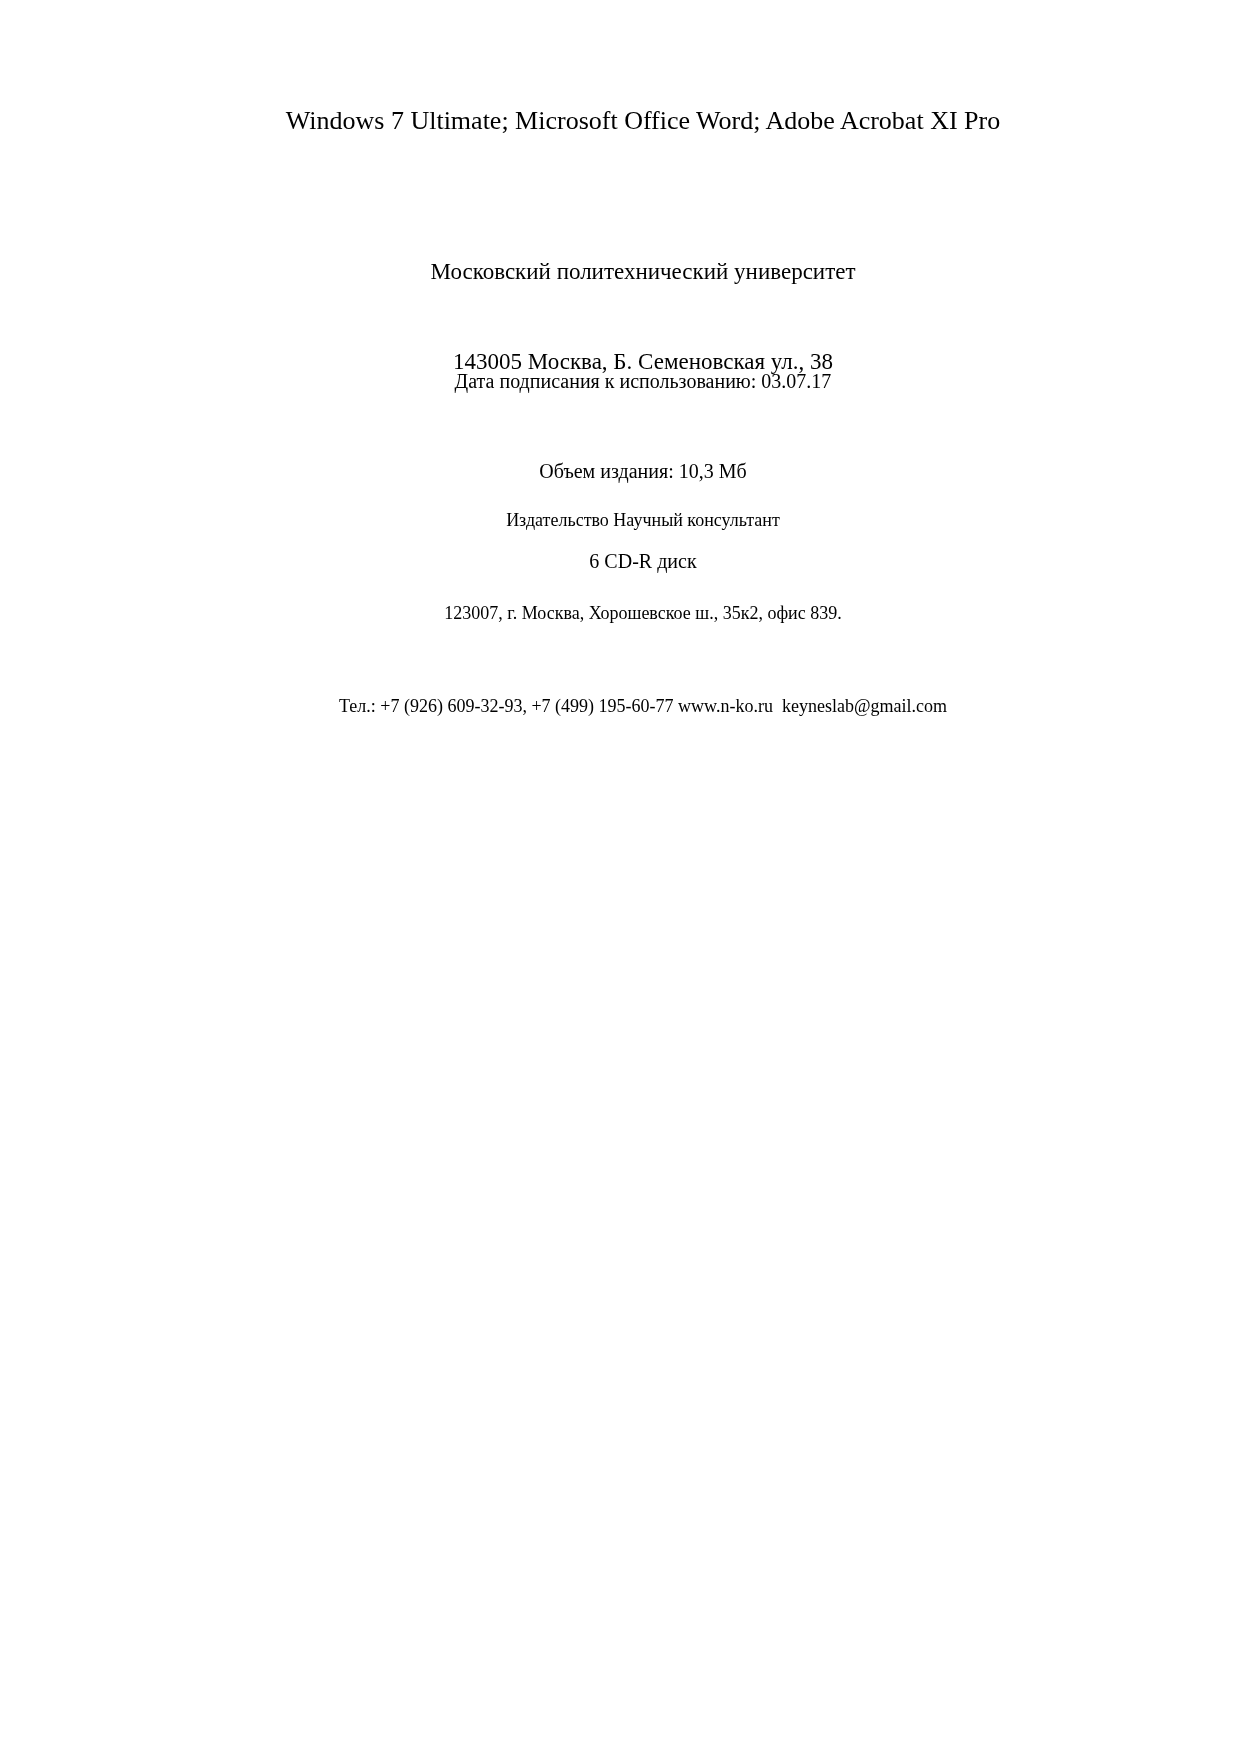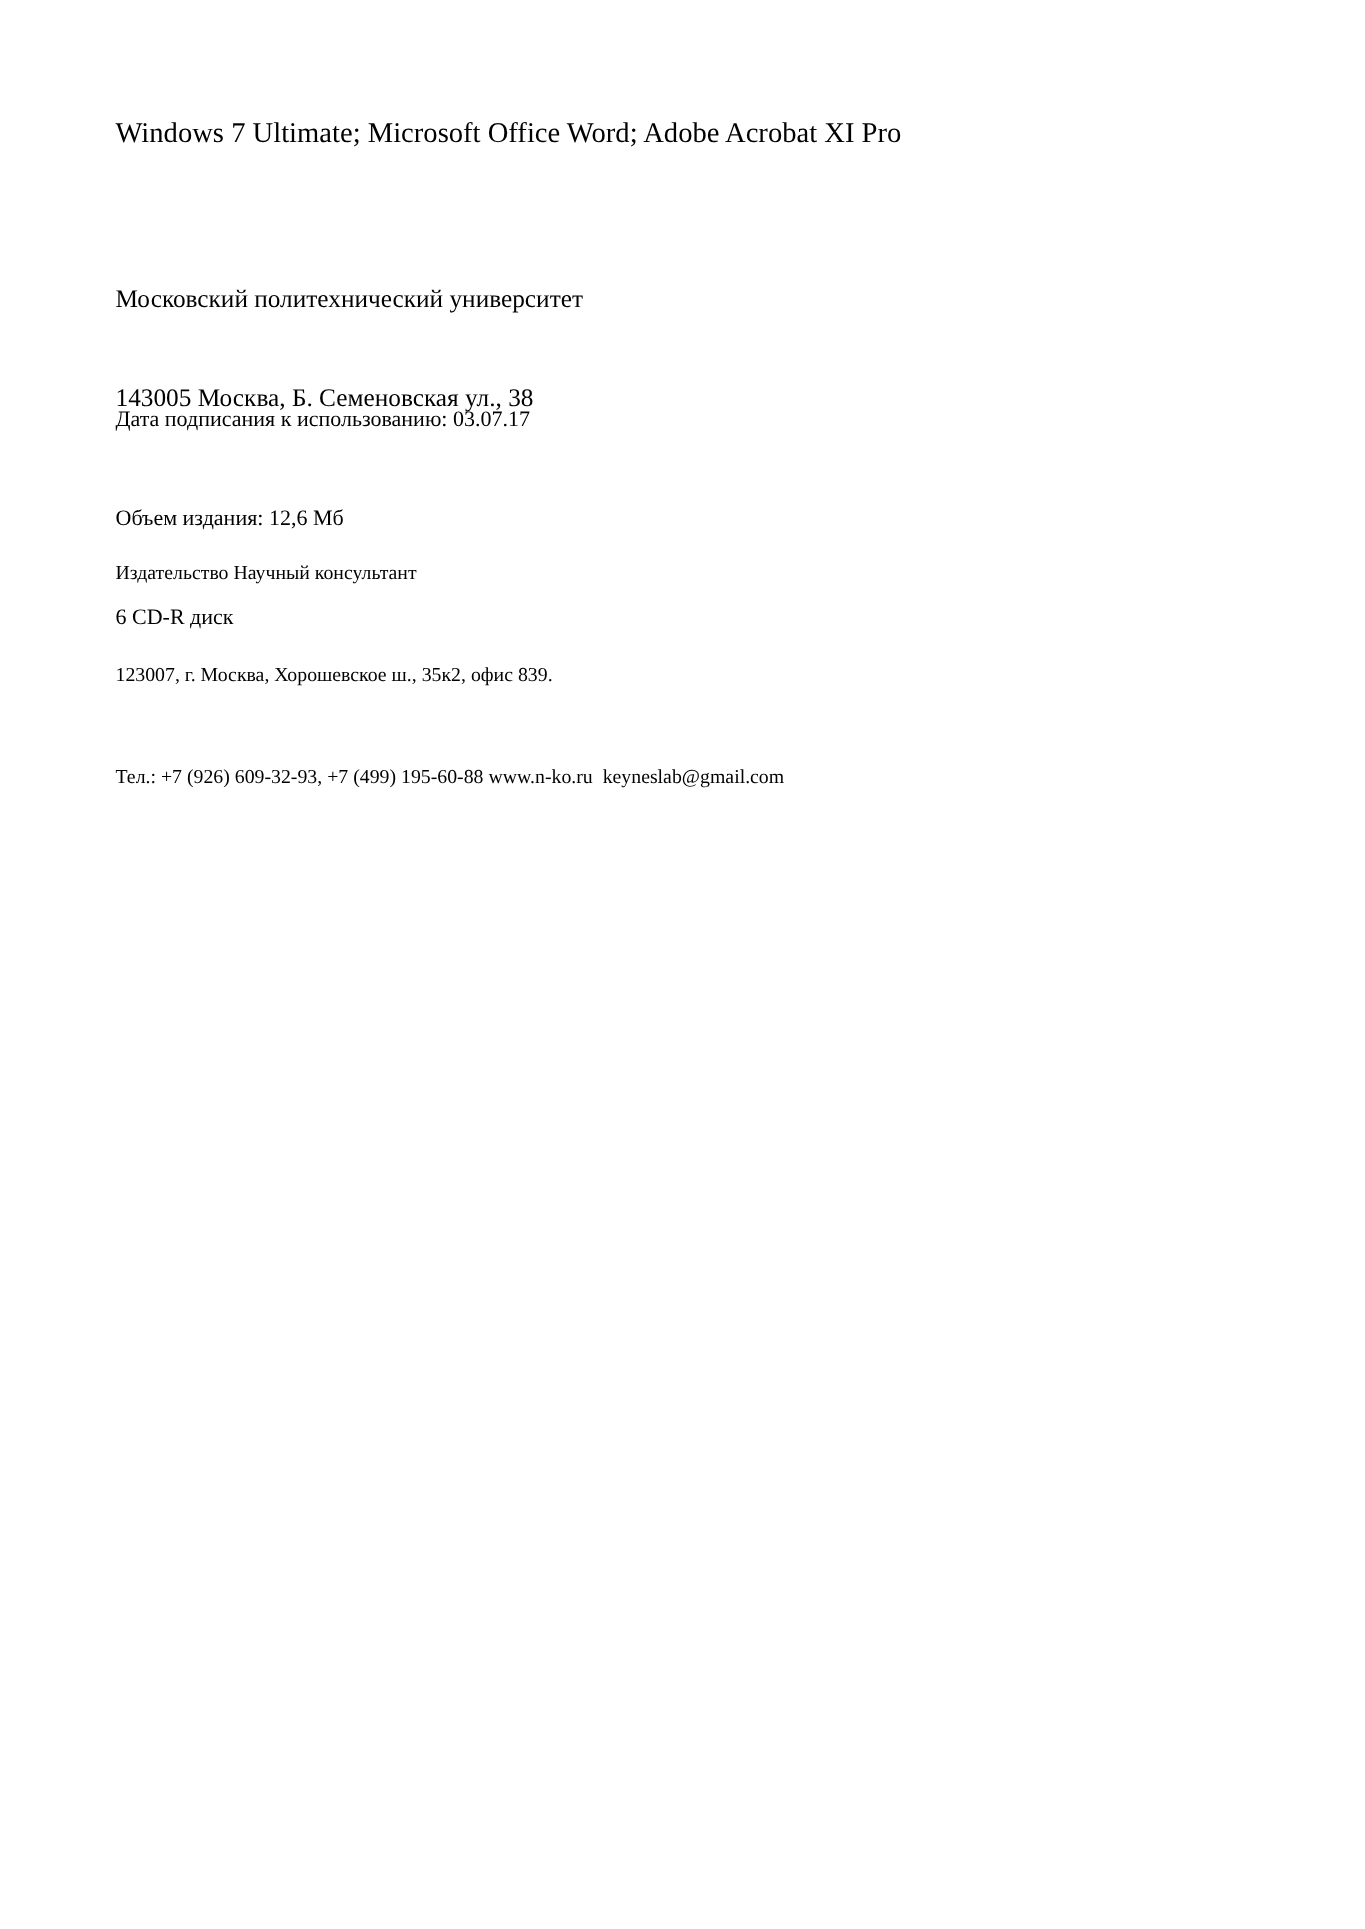--- a/index.html
+++ b/index.html
@@ -14,20 +14,21 @@
     background: #ffffff;
     font-family: "Liberation Serif", "DejaVu Serif", serif;
     color: #000000;
     overflow: hidden;
   }
   .textblock {
     position: absolute;
     left: 105px;
     right: 60px;
     white-space: pre-wrap;
+    text-align: center;
   }
   .line {
     display: block;
   }
   .software-line {
     top: 105px;
     font-size: 26px;
     line-height: 32px;
   }
   .university-block {
@@ -53,23 +54,23 @@
 
   <div class="textblock software-line">Windows 7 Ultimate; Microsoft Office Word; Adobe Acrobat XI Pro</div>
 
   <div class="textblock university-block">
     <span class="line">Московский политехнический университет</span>
     <span class="line">143005 Москва, Б. Семеновская ул., 38</span>
   </div>
 
   <div class="textblock edition-block">
     <span class="line">Дата подписания к использованию: 03.07.17</span>
-    <span class="line">Объем издания: 12,6 Мб</span>
+    <span class="line">Объем издания: 10,3 Мб</span>
     <span class="line">6 CD-R диск</span>
   </div>
 
   <div class="textblock publisher-block">
     <span class="line">Издательство Научный консультант</span>
     <span class="line">123007, г. Москва, Хорошевское ш., 35к2, офис 839.</span>
-    <span class="line">Тел.: +7 (926) 609-32-93, +7 (499) 195-60-88 www.n-ko.ru  keyneslab@gmail.com</span>
+    <span class="line">Тел.: +7 (926) 609-32-93, +7 (499) 195-60-77 www.n-ko.ru  keyneslab@gmail.com</span>
   </div>
 
 </div>
 
 </body></html>

